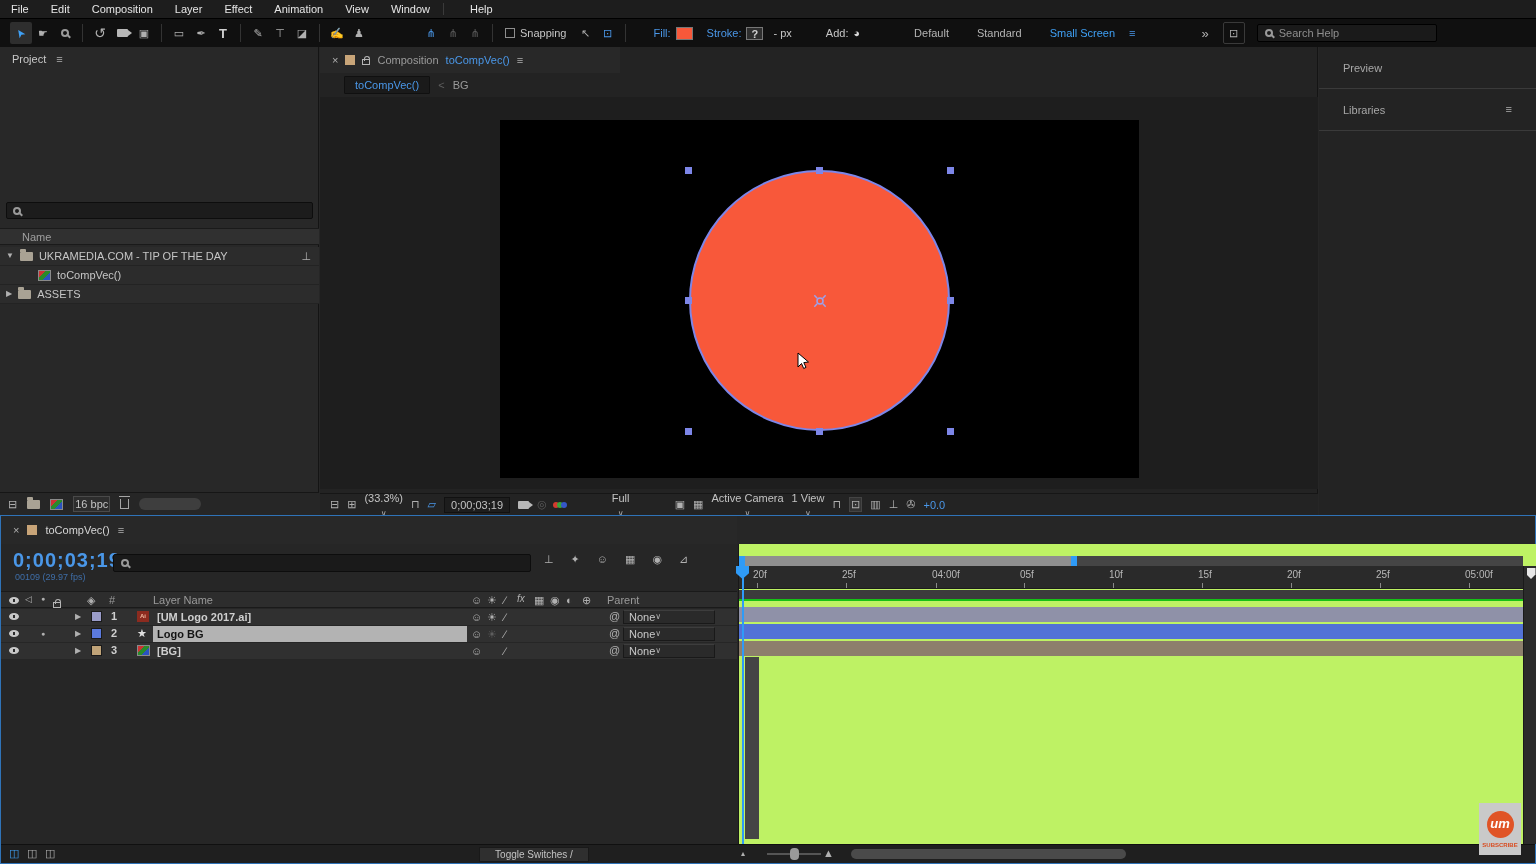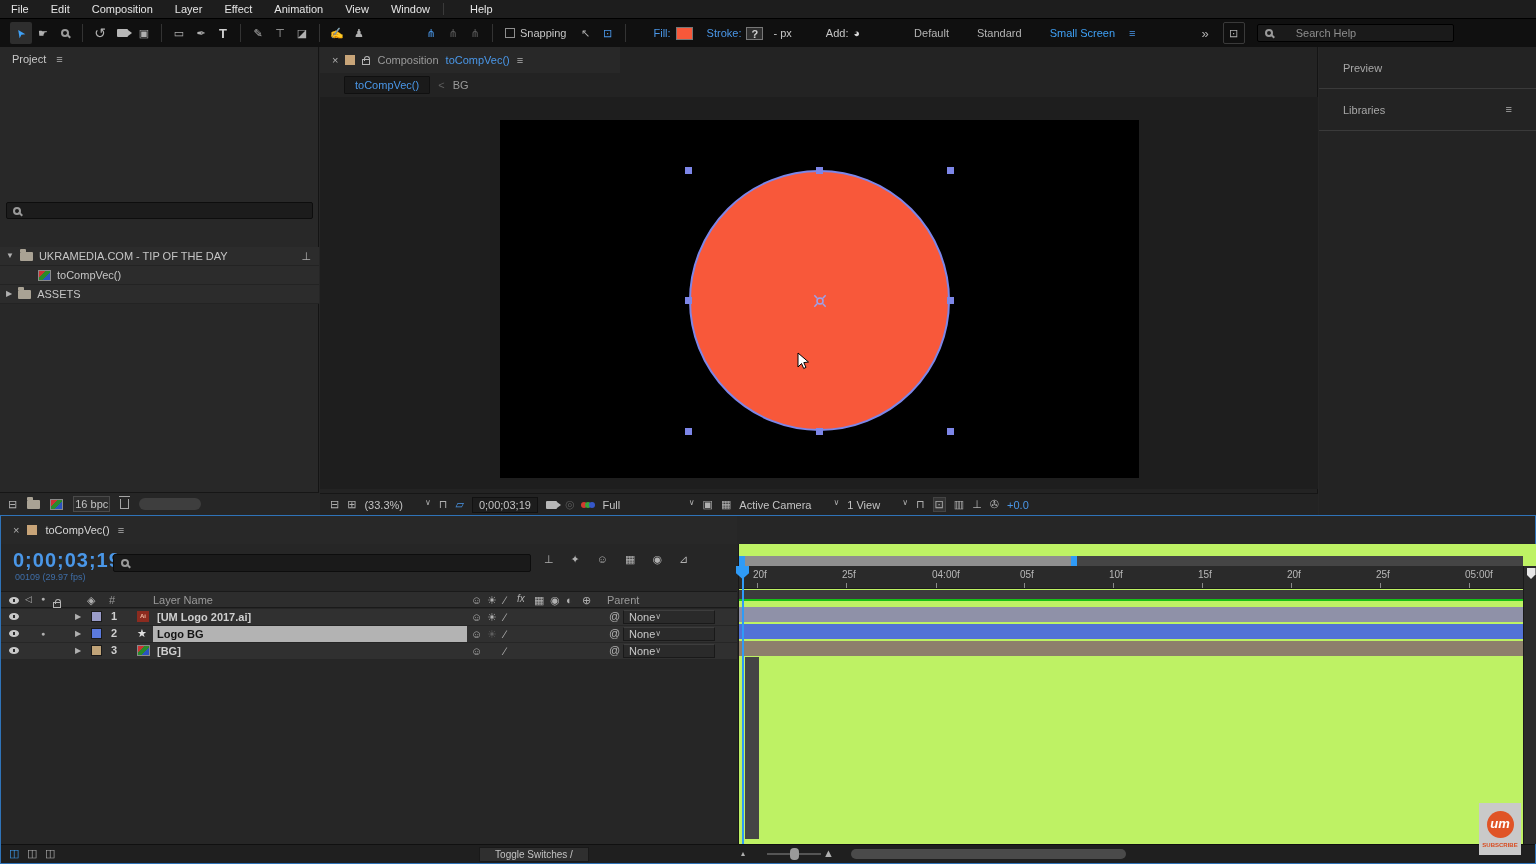--- a/index.html
+++ b/index.html
@@ -30,21 +30,21 @@
     transform:rotate(45deg); right:-4px; bottom:-2px; }
   .chk { width:10px; height:10px; border:1px solid #8e8e8e; background:transparent; display:inline-block; margin-right:5px; }
   .swatch { width:17px; height:13px; border:1px solid #777; display:inline-block; }
   .fillsw { background:#f8583a; }
   .strokesw { background:#2e2e2e; color:#d0d0d0; text-align:center; line-height:12px; font-weight:bold; }
   .ws { color:#b4b4b4; padding:0 14px; }
   .ws.active { color:#3fa0f5; }
   .searchbox { display:flex; align-items:center; gap:6px; background:#1a1a1a; border:1px solid #000;
     border-radius:2px; height:18px; padding:0 7px; }
   .searchbox input { background:transparent; border:none; outline:none; color:#bdbdbd;
-    font-family:"Liberation Sans",sans-serif; font-size:11px; width:150px;margin-left:17px; }
+    font-family:"Liberation Sans",sans-serif; font-size:11px; width:150px; }
   .searchbox input::placeholder { color:#8e8e8e; opacity:1; }
 
   
   .project { position:absolute; left:0; top:47px; width:319px; height:468px; background:#282828; border-right:1px solid #141414; }
   .comppanel { position:absolute; left:320px; top:47px; width:998px; height:468px; background:#232323; border-right:1px solid #141414; }
   .sidebar { position:absolute; left:1319px; top:47px; width:217px; height:468px; background:#232323; }
 
   
   .pnl-title { height:24px; display:flex; align-items:center; gap:10px; padding:0 12px; color:#c9c9c9; }
   .psearch { position:absolute; left:6px; top:155px; width:307px; height:17px; background:#1c1c1c;
@@ -72,21 +72,21 @@
     border:1px solid #b5b5b5; border-bottom:none; border-radius:3px 3px 0 0; }
   .crumbs { height:24px; display:flex; align-items:center; gap:8px; padding:0 24px; }
   .crumbpill { background:#1a1a1a; border:1px solid #101010; padding:2px 10px; color:#4a97e8; border-radius:1px; }
   .viewer { position:absolute; left:0; top:50px; width:998px; height:392px; background:#1e1e1e; }
   .stage { position:absolute; left:180px; top:23px; width:639px; height:358px; background:#000; }
   .circle { position:absolute; left:189px; top:50px; width:261px; height:261px; border-radius:50%;
     background:#f8583a; border:2px solid #7d86e8; }
   .hdl { position:absolute; width:7px; height:7px; background:#7d86e8; }
   .cbar { position:absolute; left:0; bottom:0; width:998px; height:22px; background:#232323;
     border-top:1px solid #161616; display:flex; align-items:center; gap:8px; padding:0 10px; color:#c3c3c3; }
-  .dd { display:inline-flex; gap:22px; color:#c3c3c3; }
+  .dd { display:inline-flex; align-items:center; gap:6px; color:#c3c3c3;flex-direction:column; }
   .camico { width:11px; height:8px; background:#b8b8b8; position:relative; display:inline-block; border-radius:1px; }
   .camico::after { content:""; position:absolute; right:-4px; top:1px; border-left:4px solid #b8b8b8;
     border-top:3px solid transparent; border-bottom:3px solid transparent; }
   .rgbdots { display:inline-flex; }
   .rgbdots i { width:6px; height:6px; border-radius:50%; display:inline-block; margin-left:-2px; }
 
   
   .siderow { height:42px; display:flex; align-items:center; justify-content:space-between;
     padding:0 24px 0 24px; border-bottom:1px solid #3a3a3a; color:#a8a8a8; }
 
@@ -250,20 +250,23 @@
   </div>
 
   <div class="project">
     <div class="pnl-title">
       <span>Project</span>
       <span class="ic">≡</span>
     </div>
     <div class="psearch">
       <span class="mag"></span>
     </div>
+    <div class="namehdr">
+      <span>Name</span>
+    </div>
     <div class="prow" style="top:200px; padding-left:6px">
       <span class="ic" style="font-size:8px">▼</span>
       <span class="folder"></span>
       <span>UKRAMEDIA.COM - TIP OF THE DAY</span>
       <span class="ic" style="position:absolute;right:8px">⊥</span>
     </div>
     <div class="prow" style="top:219px; padding-left:38px">
       <span class="compicon"></span>
       <span>toCompVec()</span>
     </div>

